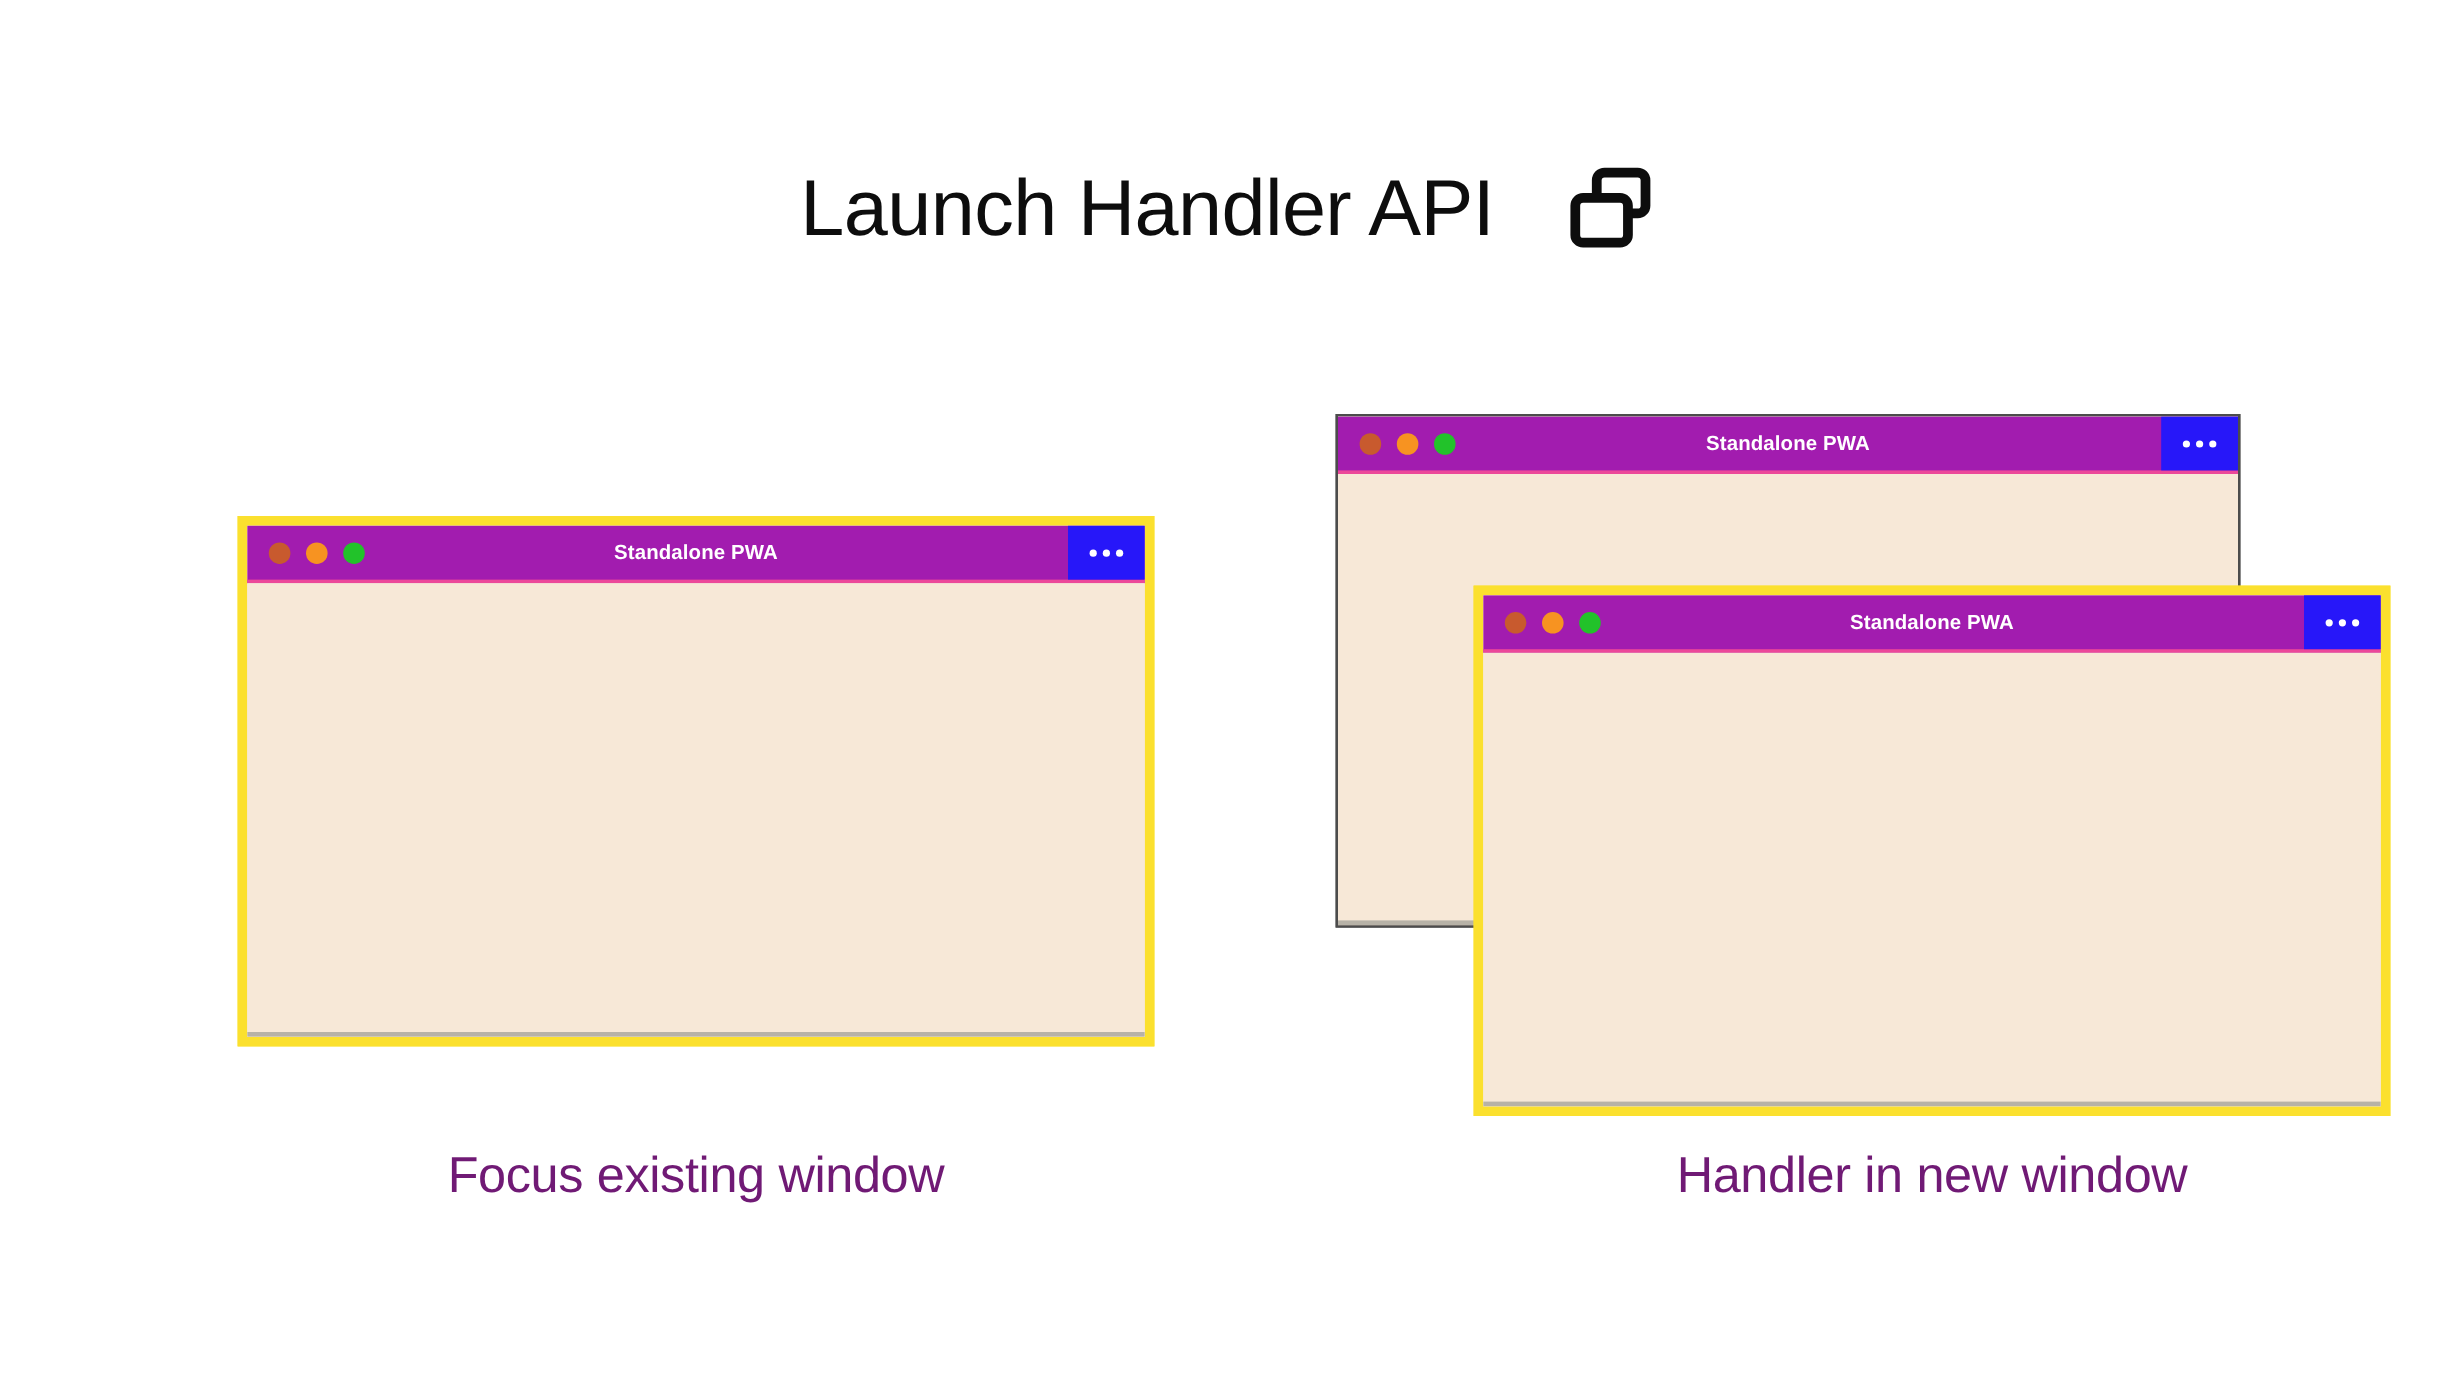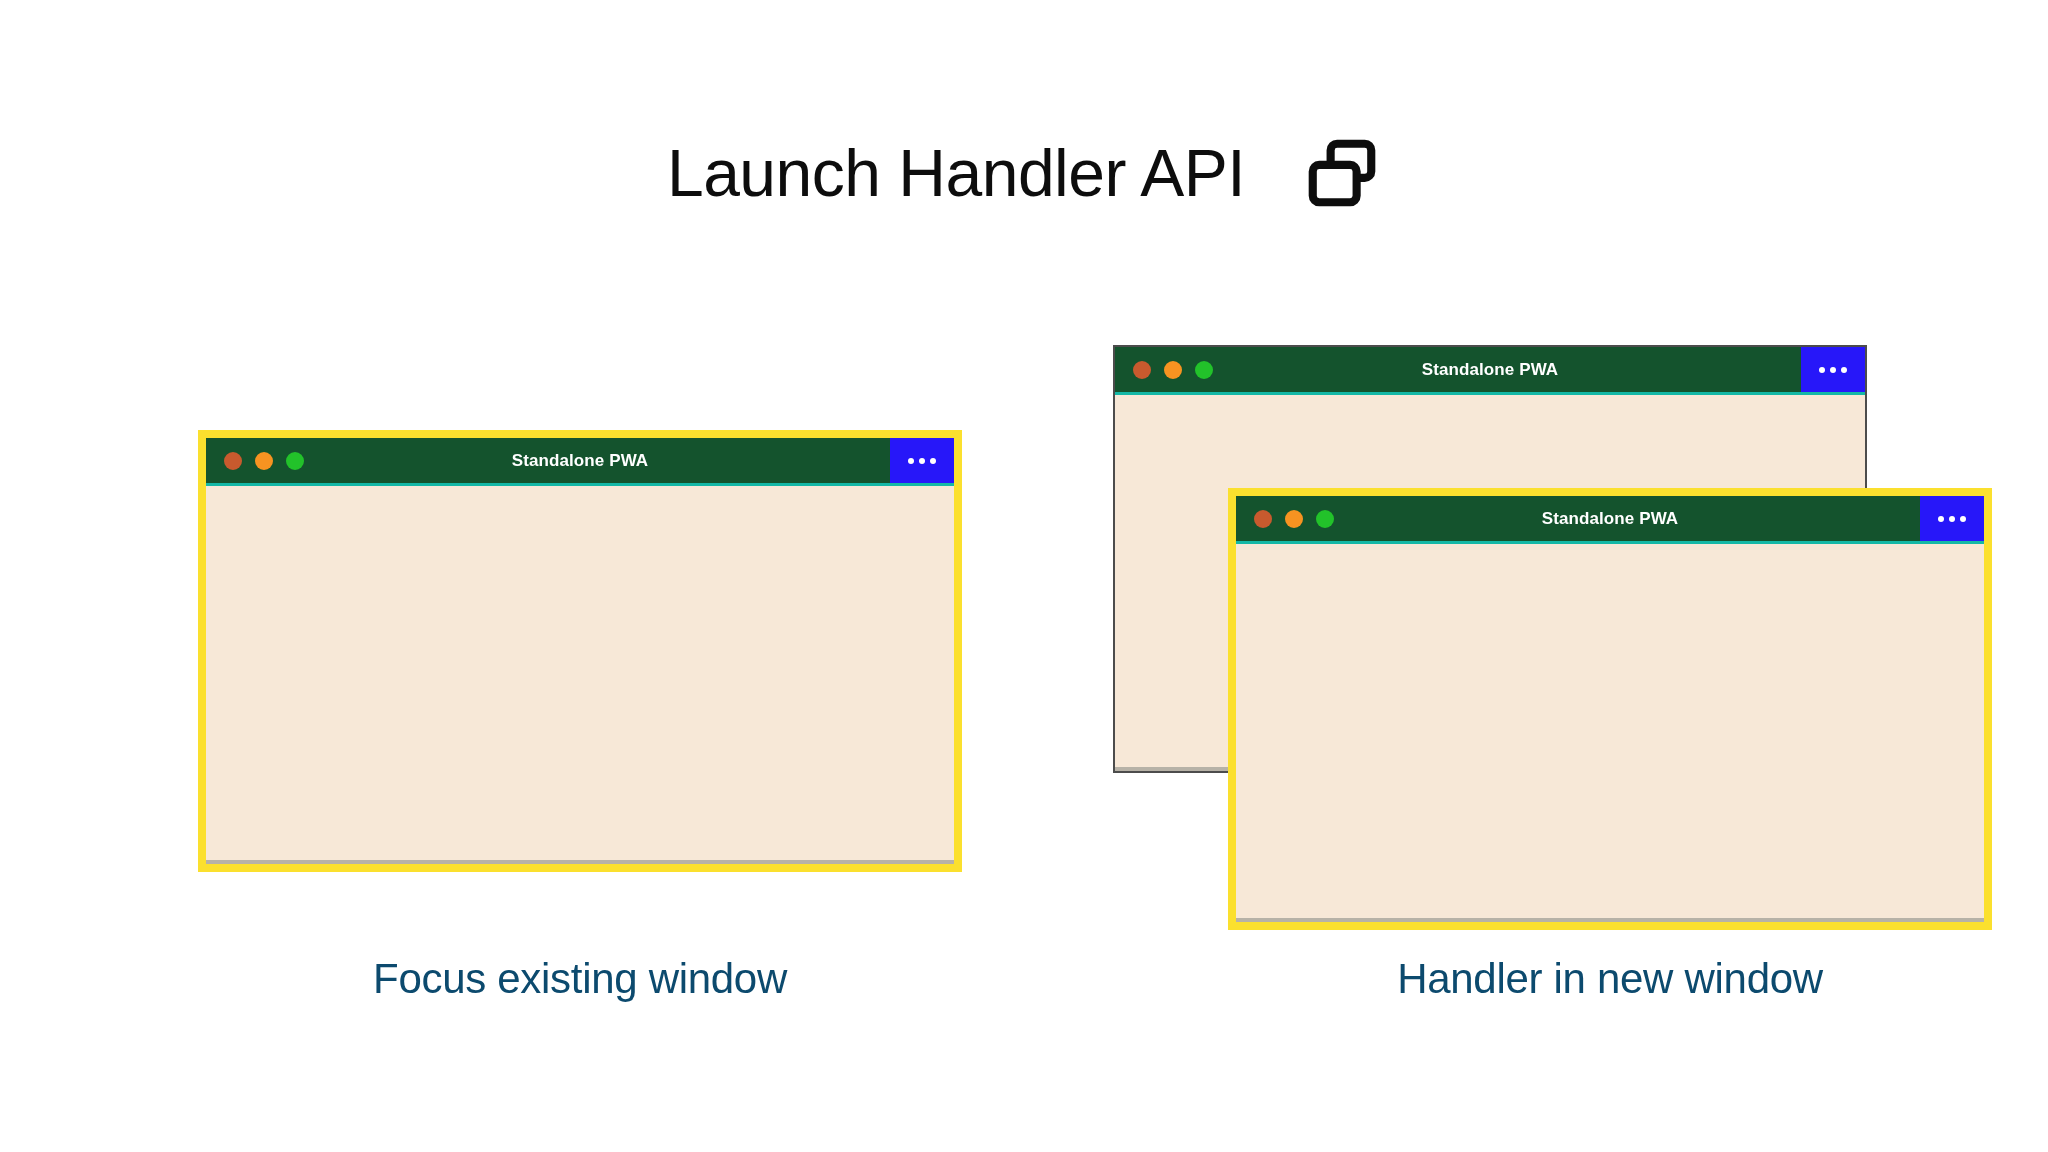--- a/index.html
+++ b/index.html
@@ -68,25 +68,25 @@
     height: 100%;
     display: flex;
     flex-direction: column;
     overflow: hidden;
     background: #f7e8d7;
   }
 
   .titlebar {
     height: 48px;
     flex: 0 0 48px;
-    background: #14532d;
+    background: #a21caf;
     display: flex;
     align-items: center;
     position: relative;
-    border-bottom: 3px solid #14b8a6;
+    border-bottom: 3px solid #ec4899;
   }
 
   .traffic-lights {
     display: flex;
     align-items: center;
     gap: 13px;
     padding-left: 18px;
     z-index: 2;
   }
 
@@ -160,21 +160,21 @@
     top: 488px;
     width: 764px;
     height: 442px;
   }
 
   
   .caption {
     position: absolute;
     font-size: 42px;
     font-weight: 400;
-    color: #0c4a6e;
+    color: #701a75;
     letter-spacing: -0.3px;
     white-space: nowrap;
     text-align: center;
   }
 
   #caption-focus {
     left: 198px;
     width: 764px;
     top: 955px;
   }

